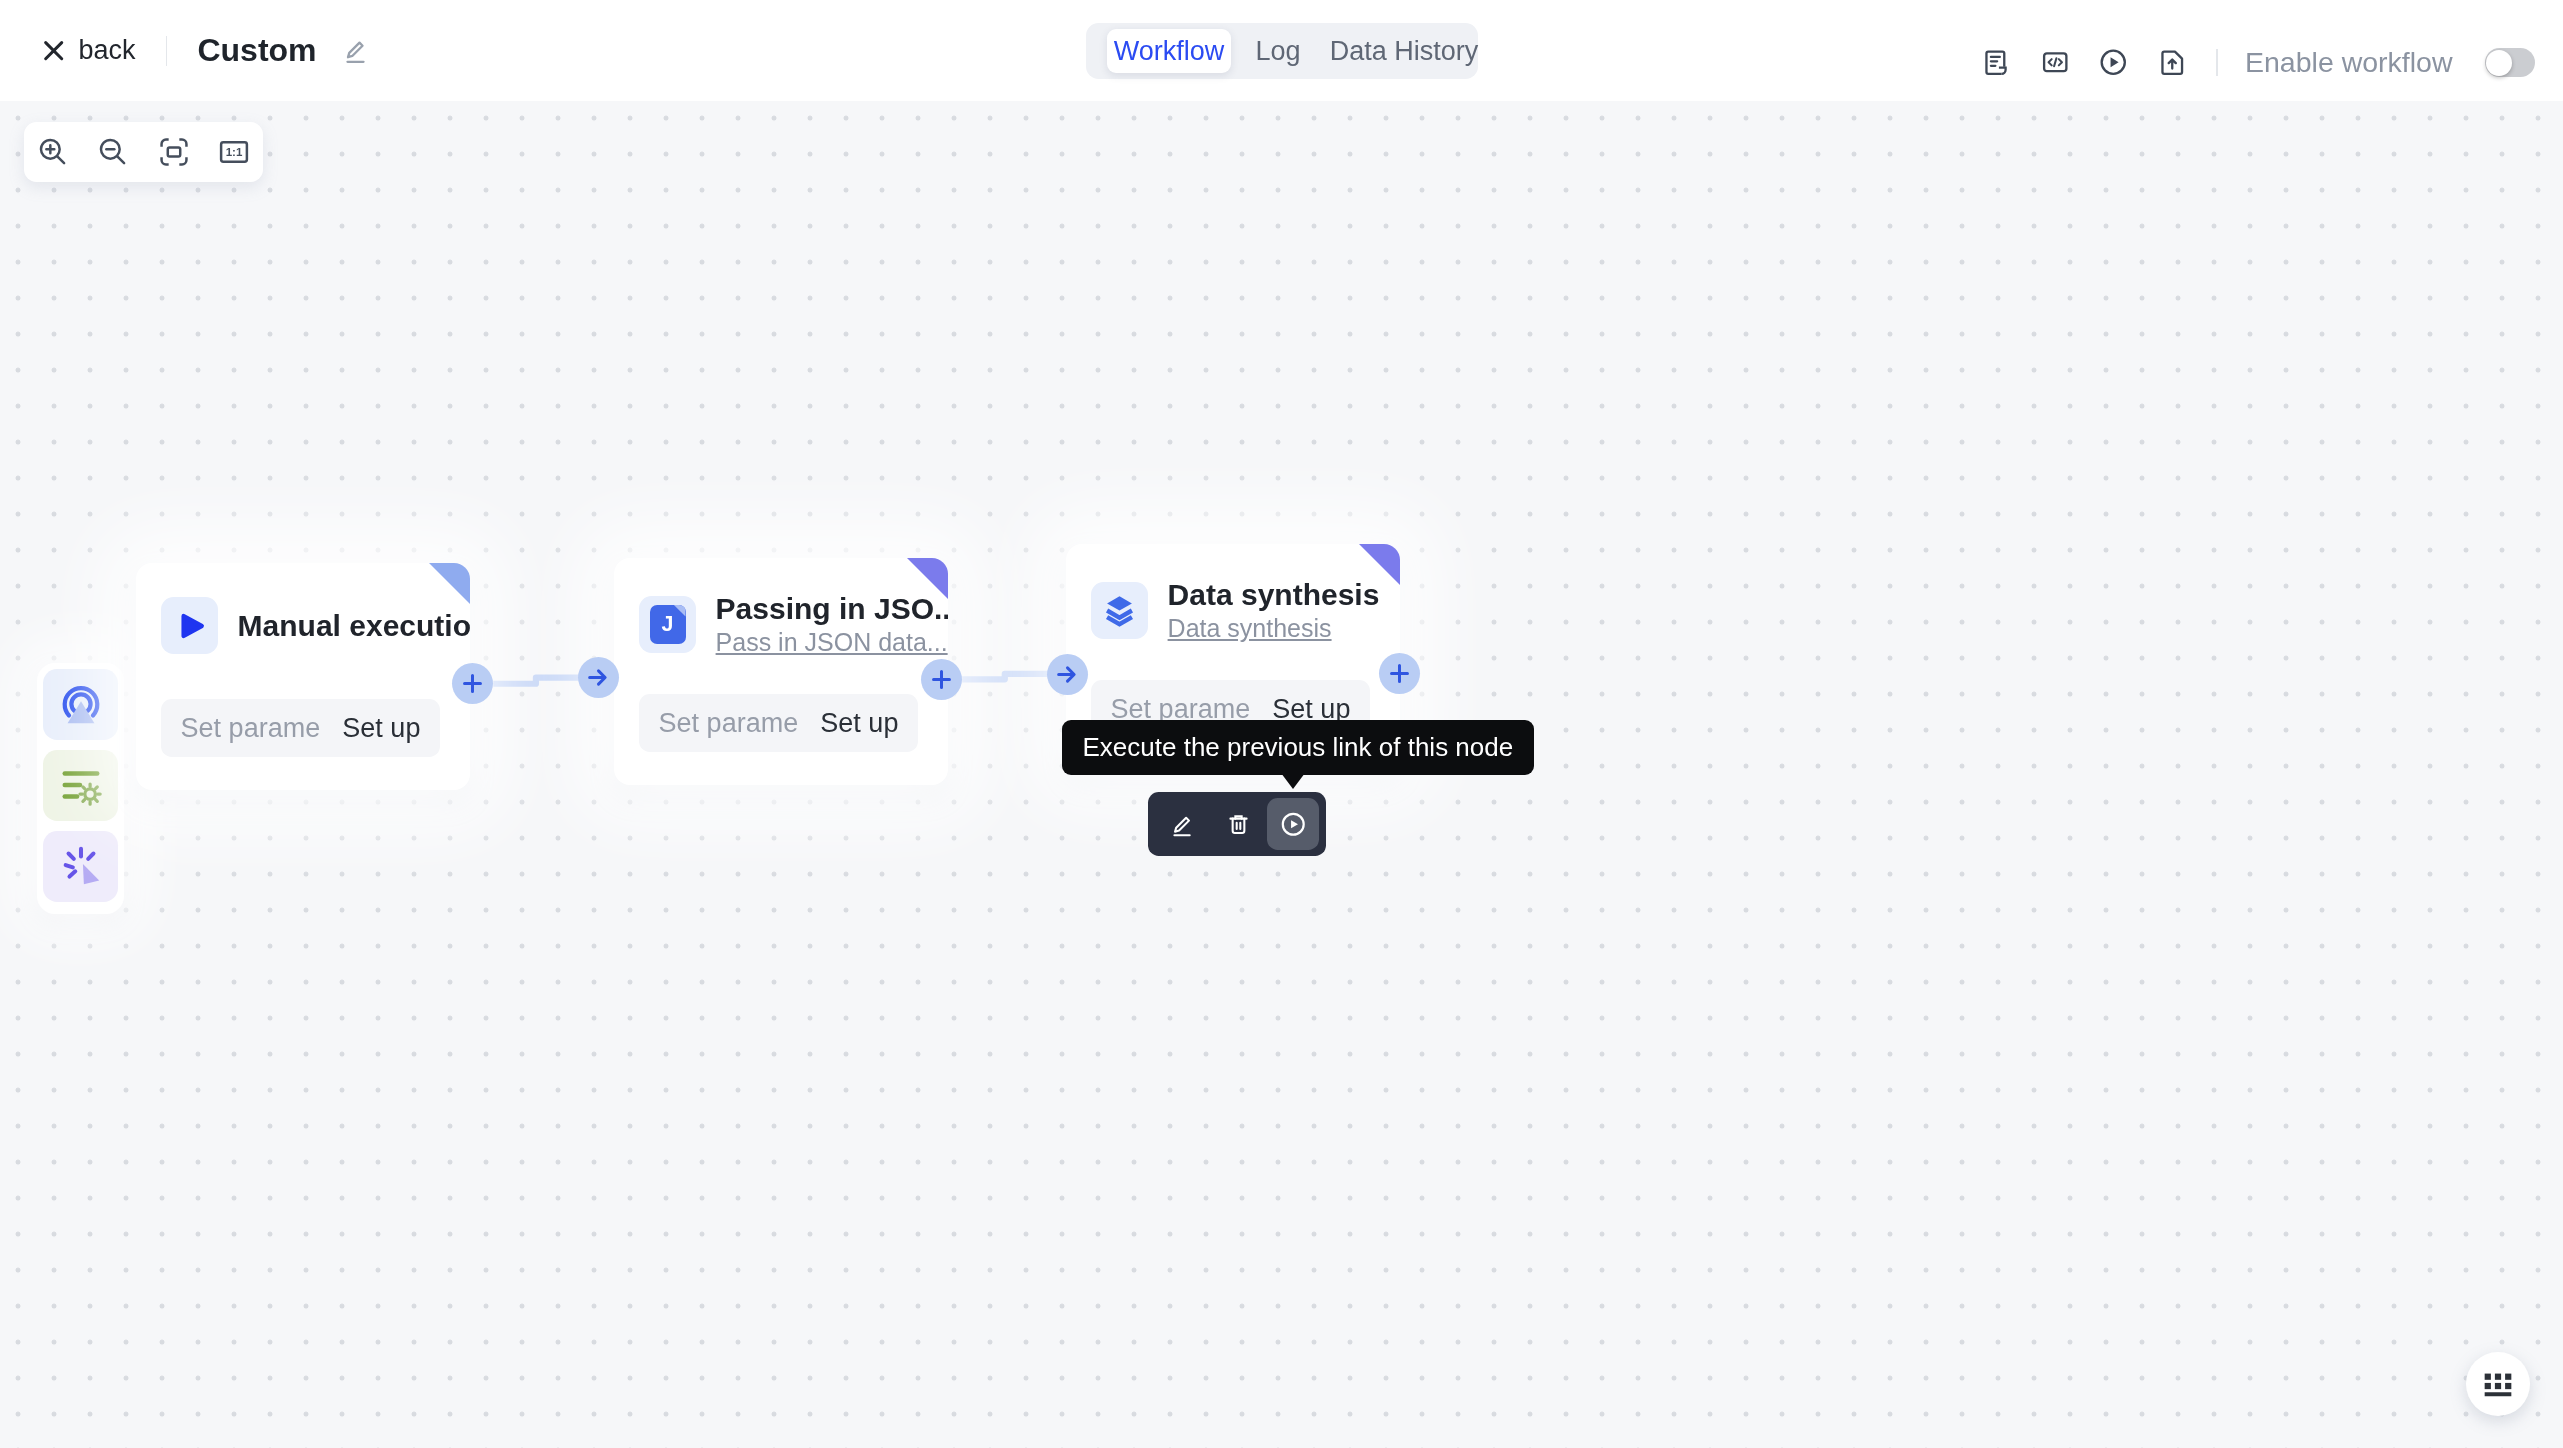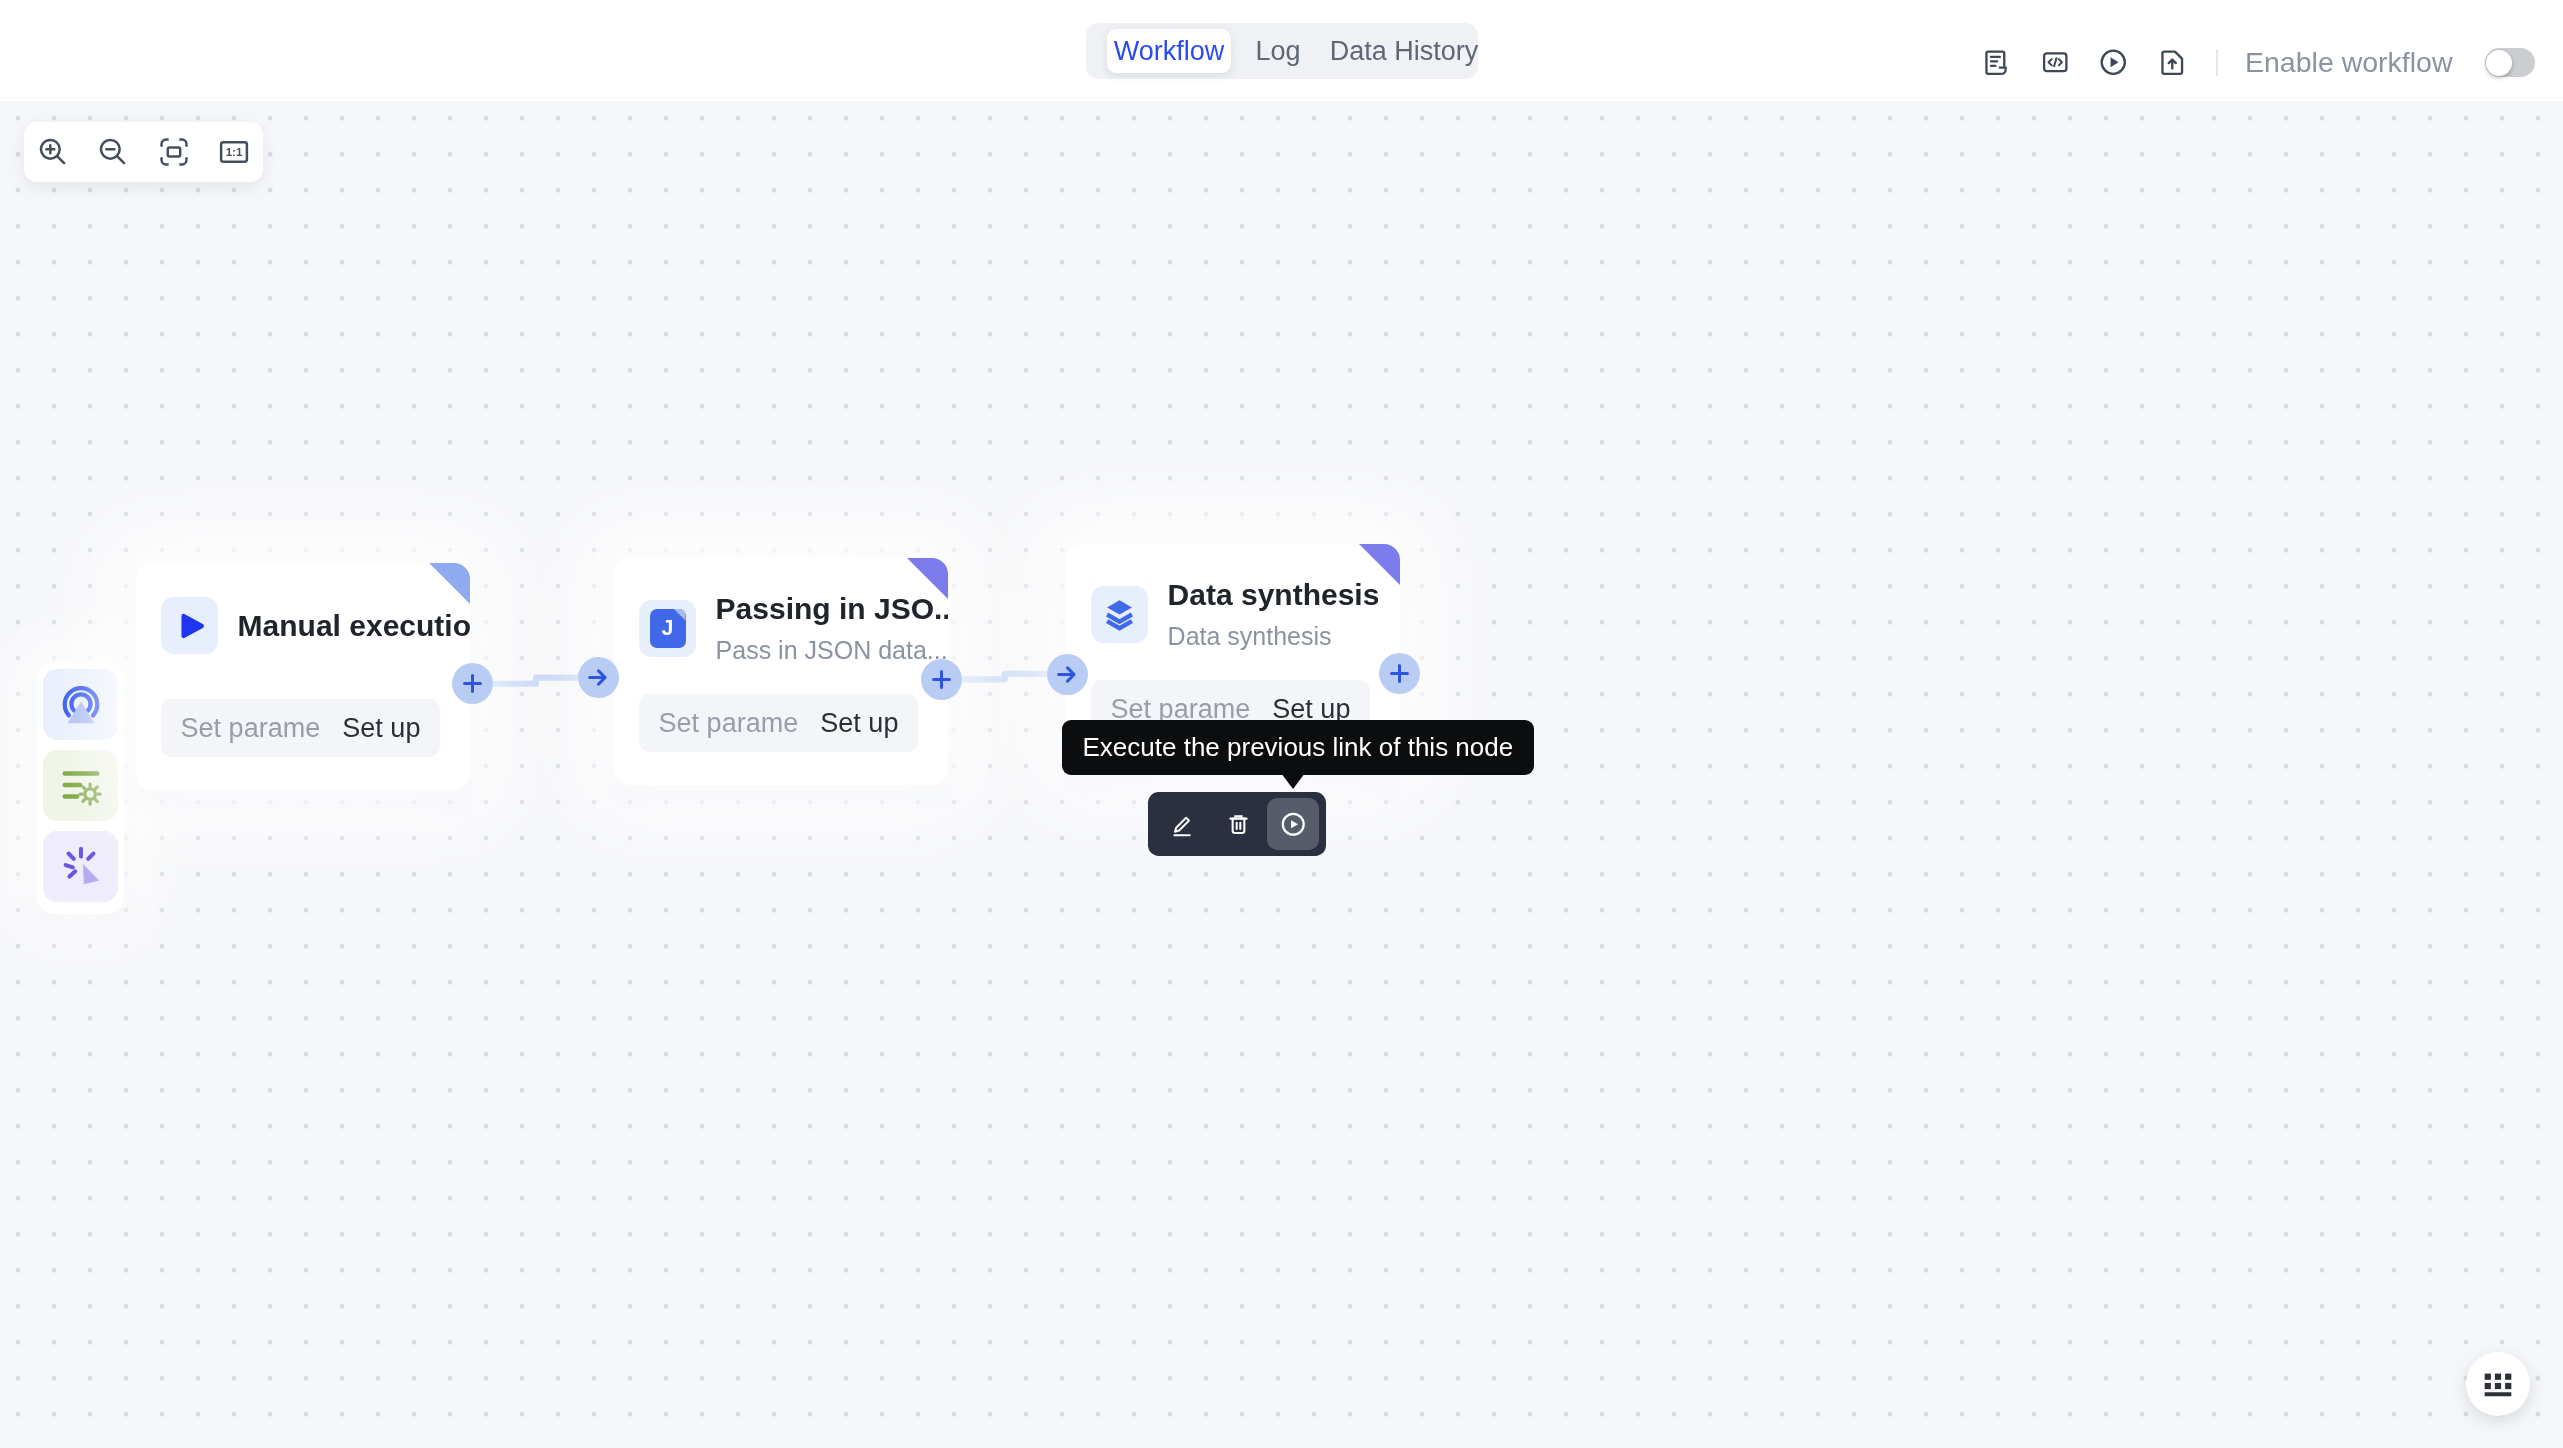--- a/index.html
+++ b/index.html
@@ -56,21 +56,21 @@
   .node { position:absolute; width:334px; height:227px; background:#fff; border-radius:16px; overflow:hidden;
           cursor:pointer;
           box-shadow:0 0 71px 34px rgba(255,255,255,0.88), 0 12.5px 27px rgba(148,160,184,0.16); }
   .fold { position:absolute; top:0; right:0; width:41px; height:41px;
           clip-path:polygon(0 0,100% 0,100% 100%); }
   .fold.f-blue { background:#8fabef; } .fold.f-purple { background:#7b7bec; }
   .node-head { position:absolute; left:25px; top:34px; display:flex; align-items:center; gap:19.6px; }
   .icon-tile { width:57px; height:57px; border-radius:12.5px; background:#e7eefc; flex:0 0 auto;
                display:flex; align-items:center; justify-content:center; }
   .node-title { font-size:30px; font-weight:600; color:#20242b; white-space:nowrap; }
-  .node-sub { font-size:25px; color:#8b92a0; margin-top:10px; white-space:nowrap; }
+  .node-sub { font-size:25px; color:#8b92a0; margin-top:2px; white-space:nowrap;text-decoration:underline; }
   .param-row { position:absolute; left:25px; top:136px; width:279px; height:58px; background:#f4f5f8;
                border-radius:10.7px; display:flex; align-items:center; justify-content:space-between;
                padding:0 19.6px; }
   .param-label { font-size:27px; color:#979da9; }
   .setup-label { font-size:27px; color:#2a2f37; cursor:pointer; }
   .jfile { position:relative; width:36px; height:39px; background:#4168e8; border-radius:7.1px;
            display:flex; align-items:center; justify-content:center; color:#fff; font-size:21.4px; font-weight:700; overflow:hidden; }
   .jfile::after { content:""; position:absolute; top:0; right:0; width:11.6px; height:11.6px;
                   background:#a9bdf4; clip-path:polygon(0 0,100% 0,100% 100%); }
   
@@ -92,20 +92,36 @@
                   background:#565c6a; border:none; cursor:pointer; display:flex; align-items:center; justify-content:center; }
   
   .map-btn { position:absolute; left:2466px; top:1251px; width:64px; height:64px; border-radius:50%;
              background:#fff; border:none; cursor:pointer; display:flex; align-items:center; justify-content:center;
              box-shadow:0 5.3px 16px rgba(120,132,155,0.25); }
 </style>
 </head>
 <body>
 
 <div class="header">
+  <div class="header-left">
+    <button class="back-btn">
+      <svg width="21.4" height="21.4" viewBox="0 0 24 24">
+        <path d="M3 3 L21 21 M21 3 L3 21" stroke="#22262d" stroke-width="3.4" stroke-linecap="round"></path>
+      </svg>
+      <span>back</span>
+    </button>
+    <div class="vdiv"></div>
+    <span class="wf-title">Custom</span>
+    <button class="edit-title">
+      <svg width="27" height="28.5" viewBox="0 0 30 32">
+        <path d="M8 19 L19.5 7.5 l3.4 3.4 L11.4 22.4 l-4.8 1.4 Z" fill="none" stroke="#99a1ad" stroke-width="2.6" stroke-linejoin="round"></path>
+        <path d="M6 29 h18" stroke="#99a1ad" stroke-width="2.6" stroke-linecap="round"></path>
+      </svg>
+    </button>
+  </div>
 
   <div class="tabs">
     <div class="tab active">Workflow</div>
     <div class="tab-sep"></div>
     <div class="tab plain-1">Log</div>
     <div class="tab-sep"></div>
     <div class="tab plain-2">Data History</div>
   </div>
 
   <div class="header-right">

